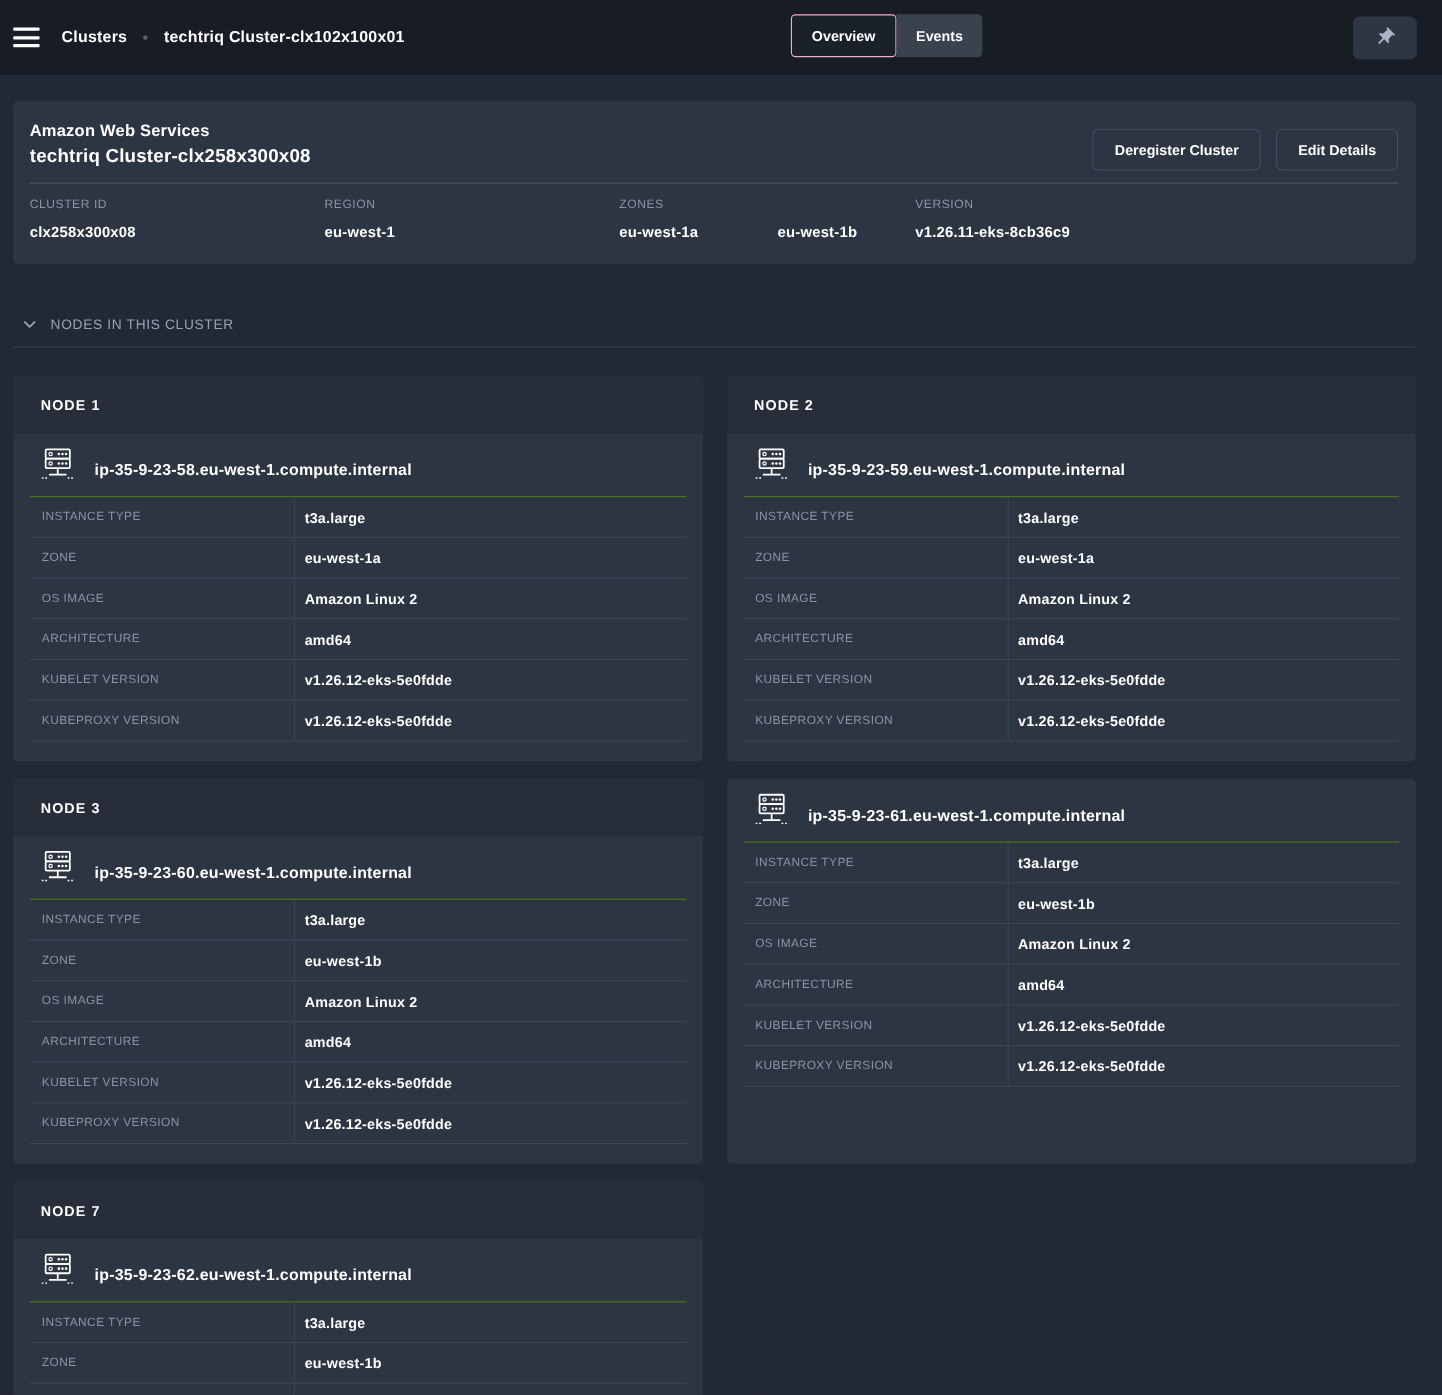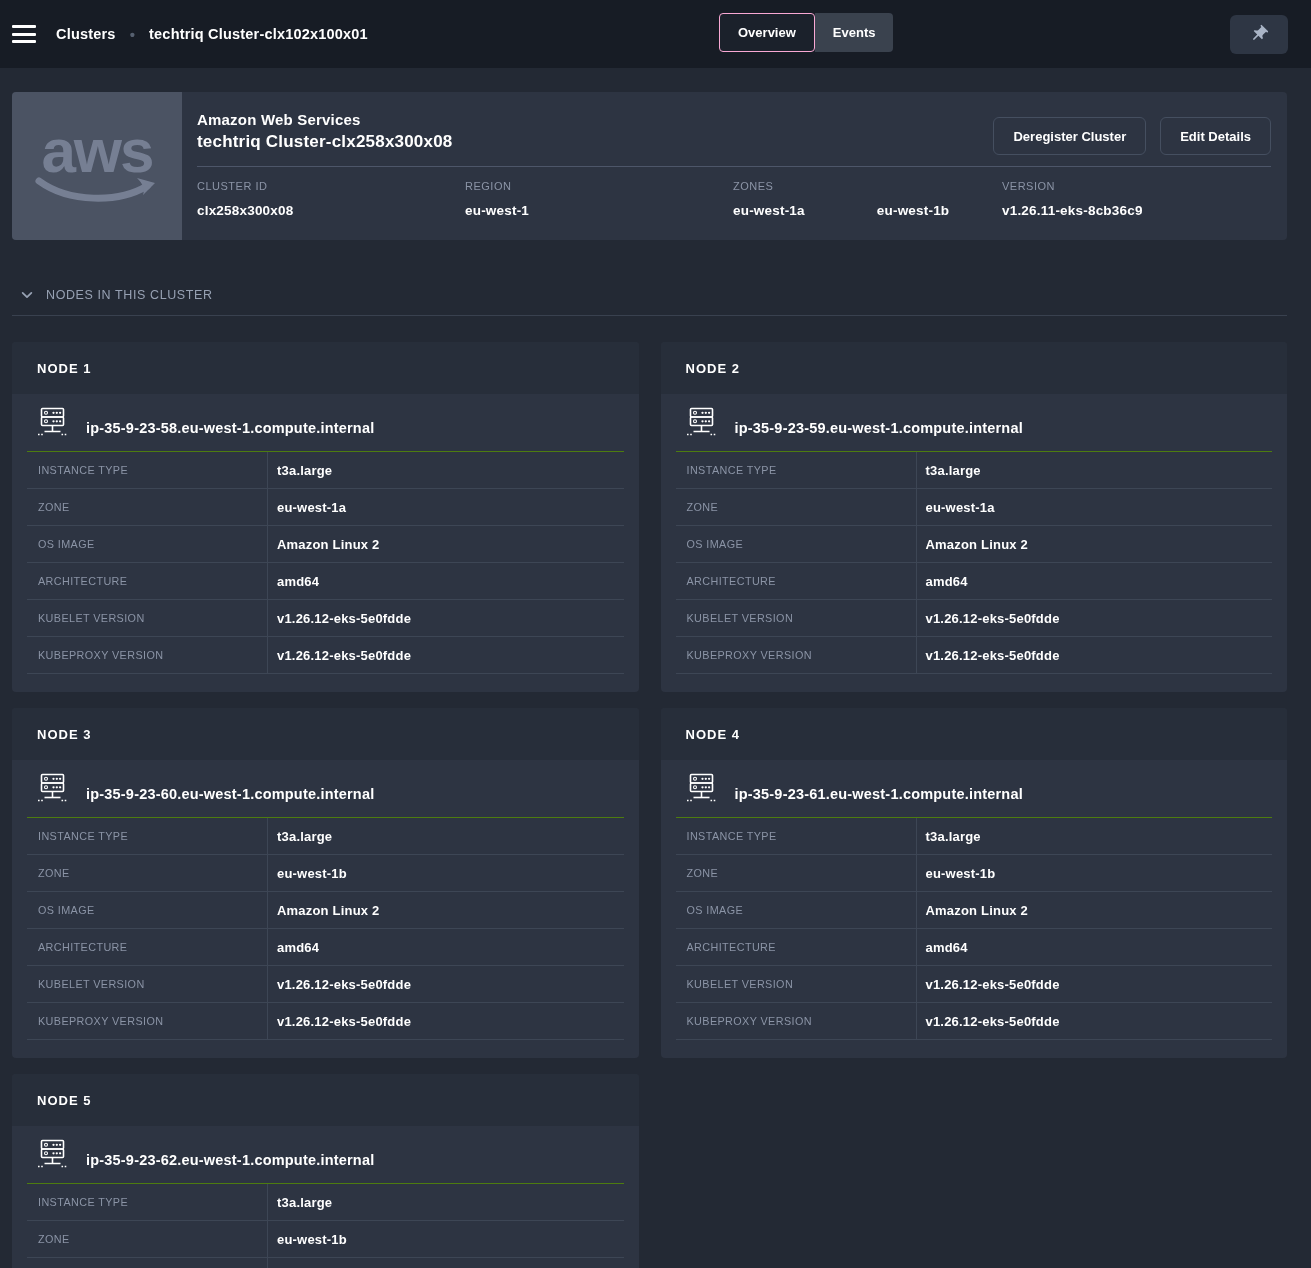--- a/index.html
+++ b/index.html
@@ -110,29 +110,20 @@
           <path d="M16 9V4h1a1 1 0 0 0 0-2H7a1 1 0 0 0 0 2h1v5c0 1.66-1.34 3-3 3v2h5.97v7l1 1 1-1v-7H19v-2c-1.66 0-3-1.34-3-3z" fill="#a9b4c6"></path>
         </g>
       </svg>
     </span>
   </div>
 </header>
 
 <main>
 
   <section class="cluster-card">
-    <div class="aws-logo">
-      <span class="aws-word">aws</span>
-      <span>
-        <svg class="icon-svg" width="128" height="30" viewBox="0 0 128 30">
-          <path d="M6 5 C 36 27, 86 27, 114 10" fill="none" stroke="#767f93" stroke-width="7" stroke-linecap="round"></path>
-          <path d="M104 2 L122 7 L110 19 C 112 13, 110 8, 104 2 Z" fill="#767f93"></path>
-        </svg>
-      </span>
-    </div>
     <div class="cluster-main">
       <div class="provider-label">Amazon Web Services</div>
       <div class="cluster-title">techtriq Cluster-clx258x300x08</div>
       <div class="cluster-actions">
         <button class="action-btn">Deregister Cluster</button>
         <button class="action-btn">Edit Details</button>
       </div>
       <div class="cluster-divider"></div>
       <div class="cluster-info">
         <div>
@@ -316,21 +307,20 @@
             <div class="nvalue">v1.26.12-eks-5e0fdde</div>
           </div>
           <div class="nrow">
             <div class="nlabel">KUBEPROXY VERSION</div>
             <div class="nvalue">v1.26.12-eks-5e0fdde</div>
           </div>
         </div>
   </section>
 
   <section class="node-card">
-    <div class="node-card-header">NODE 4</div>
     <div class="node-host">
       <span>
         <svg class="icon-svg" width="31" height="29" viewBox="0 0 31 29">
           <rect x="4.5" y="1.5" width="22" height="8.5" rx="1" fill="none" stroke="#fff" stroke-width="1.6"></rect>
           <rect x="4.5" y="10" width="22" height="8.5" rx="1" fill="none" stroke="#fff" stroke-width="1.6"></rect>
           <circle cx="9" cy="5.8" r="1.5" fill="none" stroke="#fff" stroke-width="1.1"></circle>
           <circle cx="9" cy="14.3" r="1.5" fill="none" stroke="#fff" stroke-width="1.1"></circle>
           <circle cx="16.5" cy="5.8" r="1.15" fill="#fff"></circle>
               <circle cx="19.8" cy="5.8" r="1.15" fill="#fff"></circle>
               <circle cx="23.1" cy="5.8" r="1.15" fill="#fff"></circle>
@@ -367,21 +357,21 @@
             <div class="nvalue">v1.26.12-eks-5e0fdde</div>
           </div>
           <div class="nrow">
             <div class="nlabel">KUBEPROXY VERSION</div>
             <div class="nvalue">v1.26.12-eks-5e0fdde</div>
           </div>
         </div>
   </section>
 
   <section class="node-card">
-    <div class="node-card-header">NODE 5</div>
+    <div class="node-card-header">NODE 7</div>
     <div class="node-host">
       <span>
         <svg class="icon-svg" width="31" height="29" viewBox="0 0 31 29">
           <rect x="4.5" y="1.5" width="22" height="8.5" rx="1" fill="none" stroke="#fff" stroke-width="1.6"></rect>
           <rect x="4.5" y="10" width="22" height="8.5" rx="1" fill="none" stroke="#fff" stroke-width="1.6"></rect>
           <circle cx="9" cy="5.8" r="1.5" fill="none" stroke="#fff" stroke-width="1.1"></circle>
           <circle cx="9" cy="14.3" r="1.5" fill="none" stroke="#fff" stroke-width="1.1"></circle>
           <circle cx="16.5" cy="5.8" r="1.15" fill="#fff"></circle>
               <circle cx="19.8" cy="5.8" r="1.15" fill="#fff"></circle>
               <circle cx="23.1" cy="5.8" r="1.15" fill="#fff"></circle>

